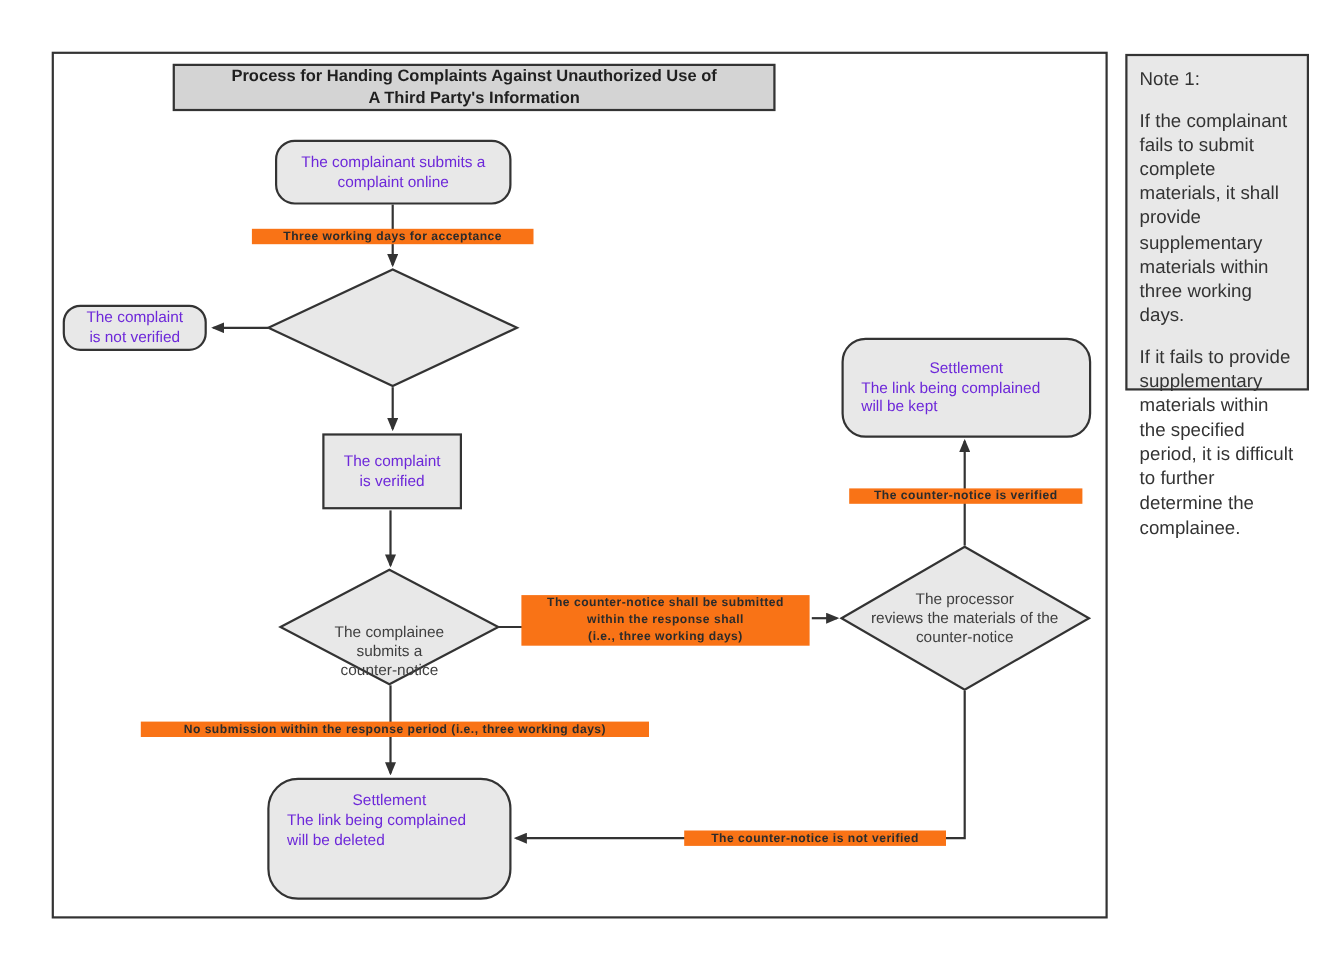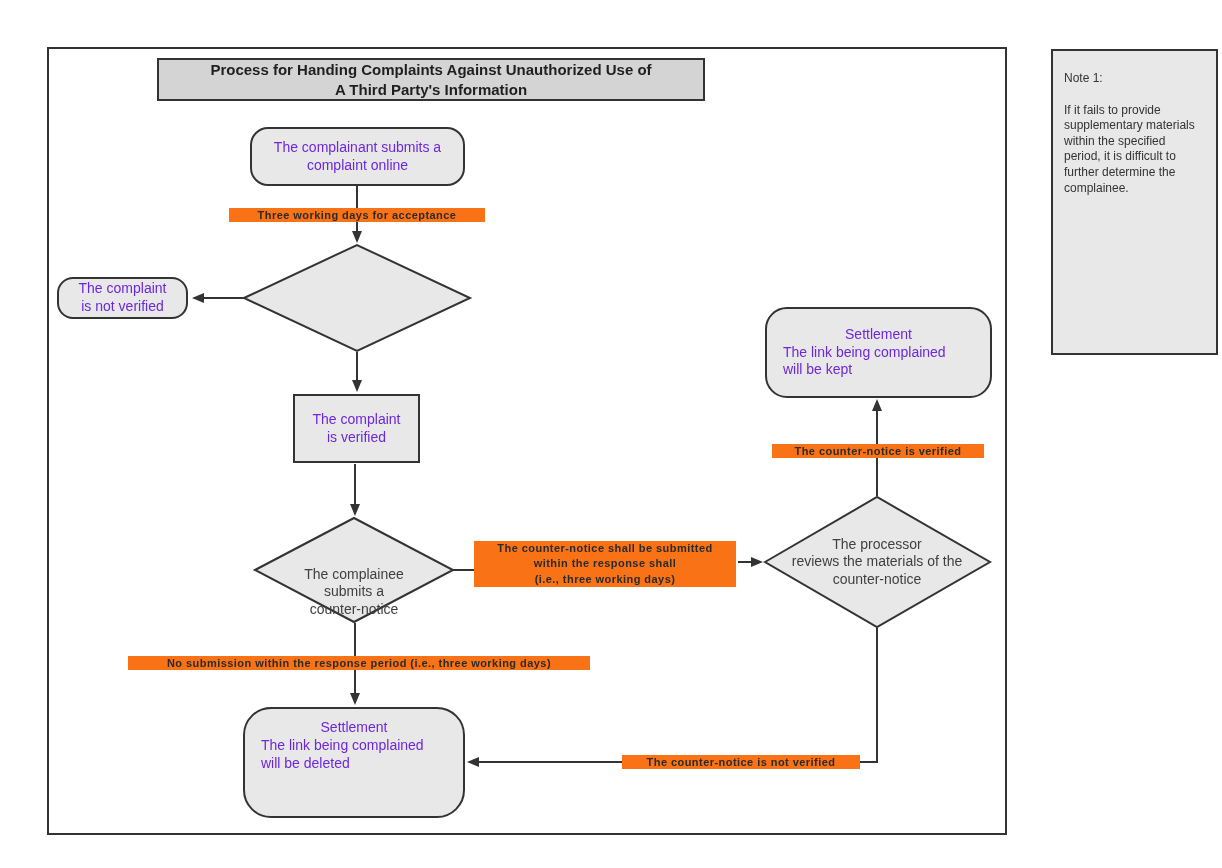--- a/index.html
+++ b/index.html
@@ -68,21 +68,21 @@
   .lbl-counter-sub  { left: 474px; top: 541px; width: 262px; line-height: 1.4; }
   .lbl-counter-ver  { left: 772px; top: 444px; width: 212px; }
   .lbl-no-sub       { left: 128px; top: 656px; width: 462px; }
   .lbl-counter-notv { left: 622px; top: 755px; width: 238px; }
   .lbl-counter-sub span { display: block; }
 
   
   .note-panel {
     left: 1023px; top: 49px; width: 167px; height: 306px;
     background: #e8e8e8; border: 2px solid #333333;
-    padding: 20px 11px; font-size: 12px; line-height: 1.3; color: #333333; margin-left: 28px;
+    padding: 10px 11px; font-size: 17px; line-height: 1.3; color: #333333;
   }
   .note-panel p { margin: 0 0 16px 0; }
   .note-panel .note-heading { margin-bottom: 16px; }
 </style>
 </head>
 <body>
 
 <div class="page">
 
   <svg class="connectors abs" viewBox="0 0 1222 868" xmlns="http://www.w3.org/2000/svg">
@@ -163,16 +163,17 @@
   </div>
 
   <div class="abs edge-label lbl-counter-ver">The counter-notice is verified</div>
 
   <div class="abs edge-label lbl-no-sub">No submission within the response period (i.e., three working days)</div>
 
   <div class="abs edge-label lbl-counter-notv">The counter-notice is not verified</div>
 
   <div class="abs note-panel">
     <p class="note-heading">Note 1:</p>
+    <p>If the complainant fails to submit complete materials, it shall provide supplementary materials within three working days.</p>
     <p>If it fails to provide supplementary materials within the specified period, it is difficult to further determine the complainee.</p>
   </div>
 
 </div>
 
 </body></html>

